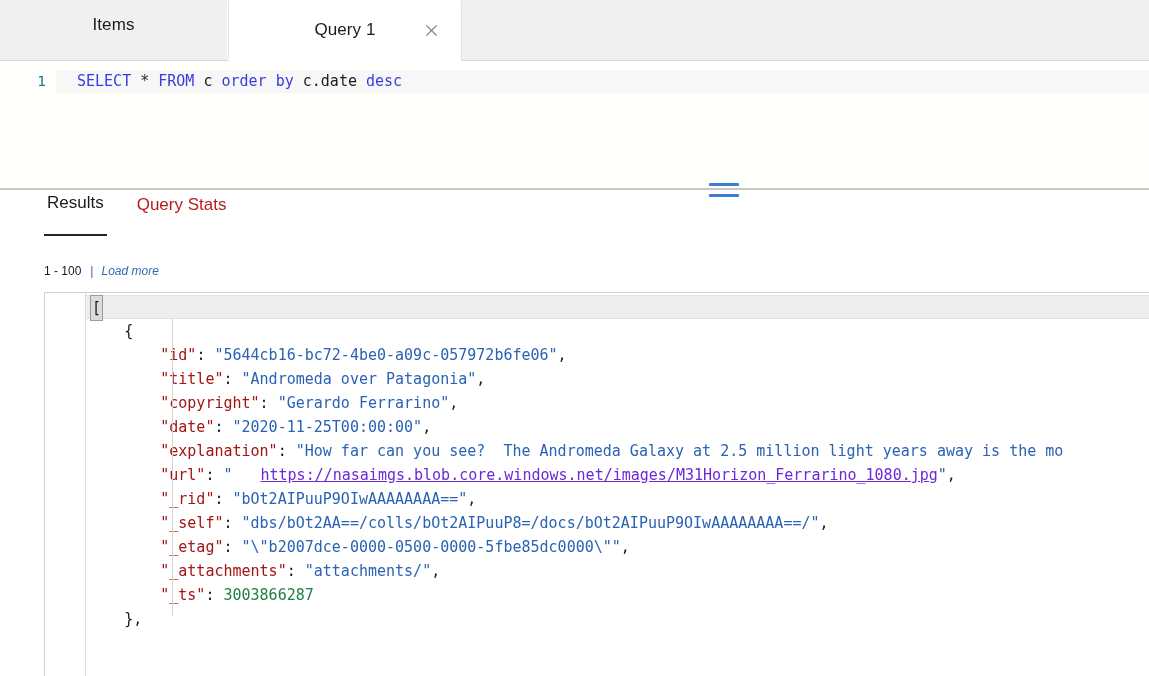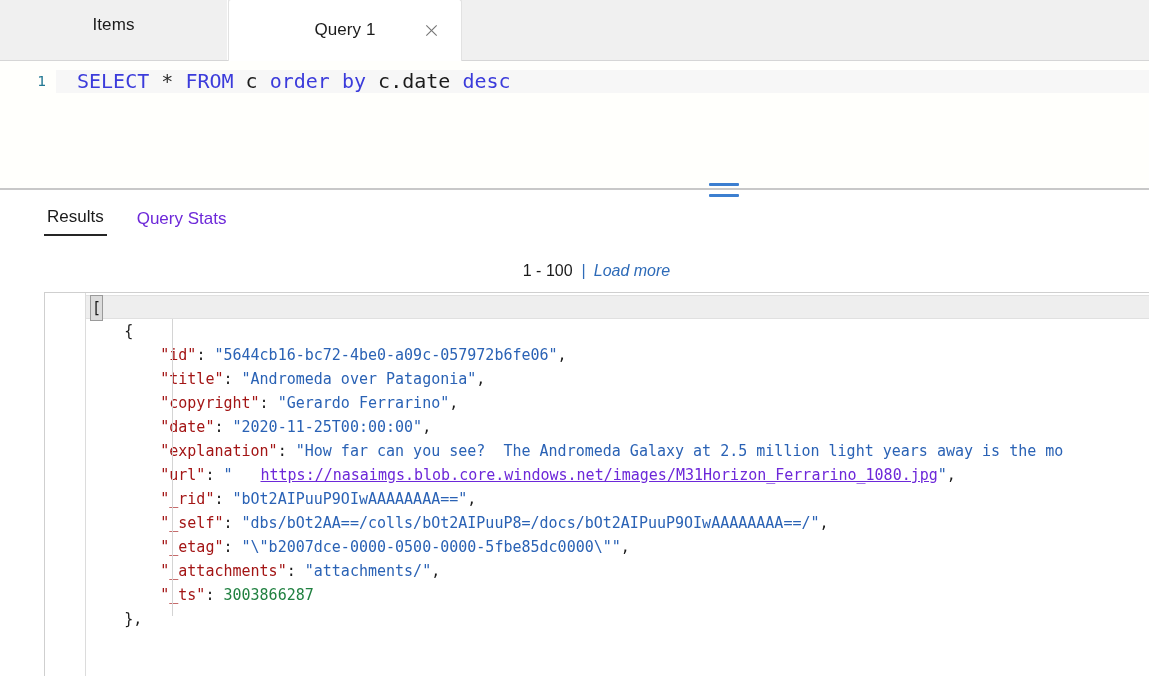--- a/index.html
+++ b/index.html
@@ -110,21 +110,21 @@
     font-family: "DejaVu Sans Mono", "Liberation Mono", monospace;
     font-size: 14.5px;
     color: #2b91af;
     color: #237893;
     line-height: 23px;
     user-select: none;
   }
   .code-line {
     flex: 1;
     font-family: "DejaVu Sans Mono", "Liberation Mono", monospace;
-    font-size: 20px;
+    font-size: 15px;
     line-height: 23px;
     background: #f7f7f7;
     padding-left: 21px;
     white-space: pre;
     box-sizing: border-box;
   }
   .kw { color: #3b3bdb; }
   .op { color: #2a2a2a; }
   .ident { color: #1b1b1b; }
 
@@ -165,44 +165,43 @@
   .result-tabs {
     display: flex;
     align-items: flex-end;
     padding: 26px 0 0 44px;
     height: 46px;
     box-sizing: border-box;
     flex: 0 0 auto;
   }
   .rtab {
     font-size: 17px;
-    padding: 0 3px 7px 3px;
+    padding: 0 3px 21px 3px;
     margin-right: 27px;
     cursor: pointer;
     position: relative;
     user-select: none;
     line-height: 20px;
   }
   .rtab.selected {
     color: #1b1b1b;
     border-bottom: 2px solid #252525;
   }
   .rtab.unselected {
-    color: #6d28d9;
+    color: #b91c1c;
   }
 
   .result-meta {
     padding: 26px 0 0 44px;
-    font-size: 16px;
+    font-size: 12px;
     display: flex;
     align-items: center;
     flex: 0 0 auto;
     height: 44px;
     box-sizing: border-box;
-    justify-content: center;
   }
   .meta-range { color: #1b1b1b; }
   .meta-sep {
     color: #2e6bb8;
     margin: 0 8px 0 9px;
   }
   .meta-load {
     color: #2e6bb8;
     cursor: pointer;
     font-style: italic;

